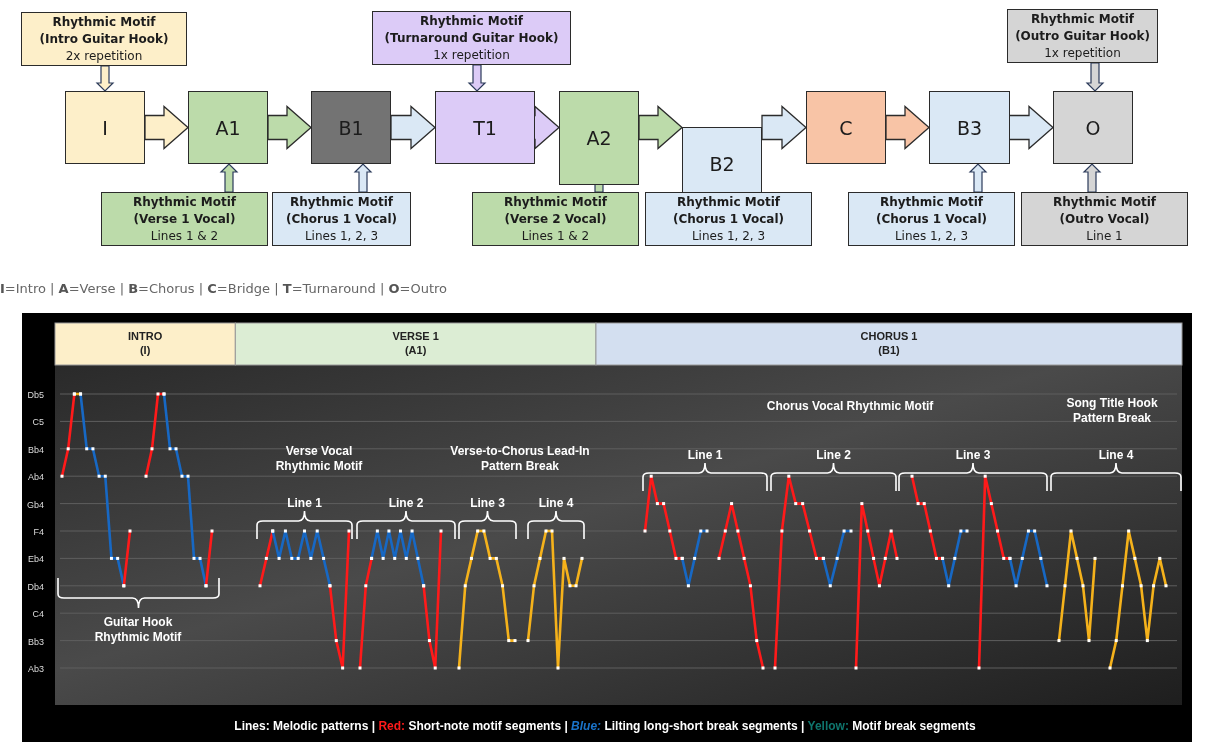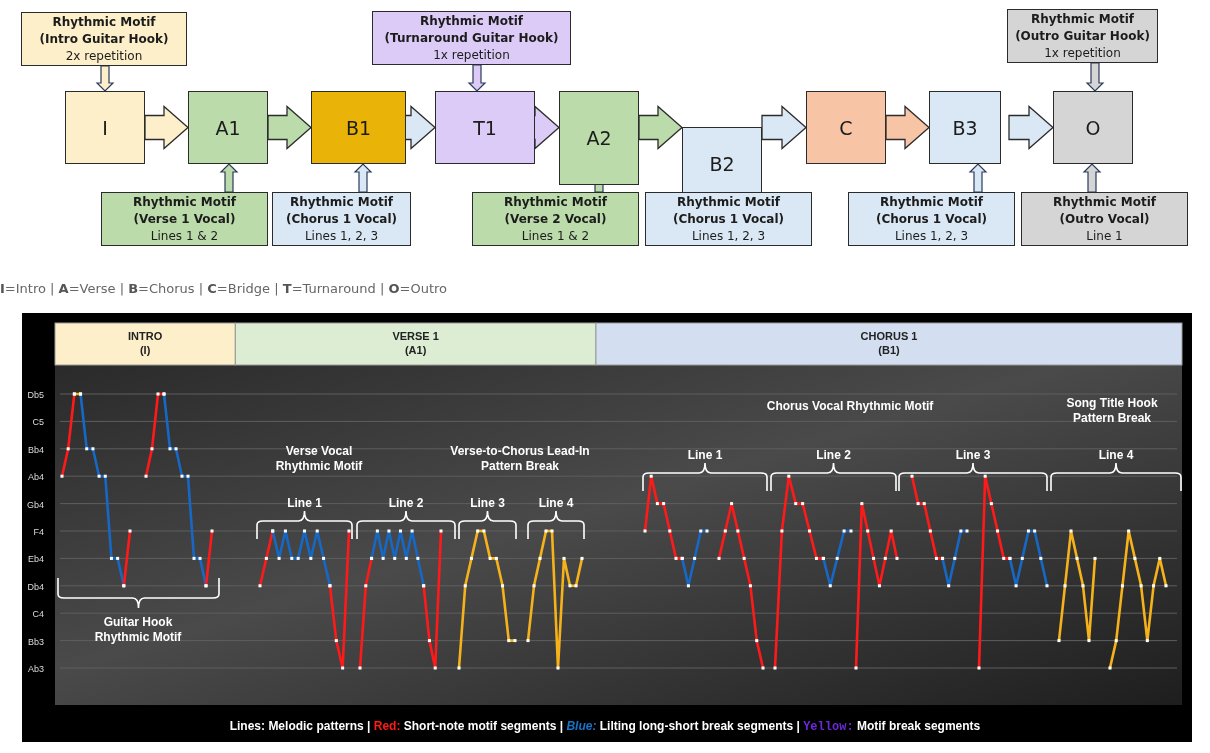--- a/index.html
+++ b/index.html
@@ -7,21 +7,21 @@
   .box{position:absolute;border:1.5px solid #2b2b2b;box-sizing:border-box;display:flex;flex-direction:column;align-items:center;justify-content:center;text-align:center;color:#1c1c1c;}
   .motif{font-size:12px;line-height:17px;}
   .motif .t{font-weight:bold;}
   .sect{font-size:19px;}
   #flowsvg{position:absolute;left:0;top:0;}
   .abbr{position:absolute;left:0;width:1210px;top:281px;font-size:13px;color:#666;}
   .abbr b{color:#555;}
   #panel{position:absolute;left:22px;top:313px;width:1170px;height:429px;background:#000;}
   #chart{position:absolute;left:0;top:0;}
   .legend{position:absolute;left:0;top:719px;width:1210px;text-align:center;font-size:12px;font-weight:bold;color:#fff;font-family:"Liberation Sans","DejaVu Sans",sans-serif;}
-  .legend .red{color:#ff1a1a;} .legend .blue{color:#1a73c9;font-style:italic;} .legend .yellow{color:#6d28d9;font-family:Liberation Mono, monospace;}
+  .legend .red{color:#ff1a1a;} .legend .blue{color:#1a73c9;font-style:italic;} .legend .yellow{color:#0f766e;}
 </style>
 </head>
 <body>
 
 <svg id="flowsvg" width="1210" height="270">
     <path d="M145,115.5 L164,115.5 L164,106.5 L188,127.5 L164,148.5 L164,139.5 L145,139.5 Z" fill="#fdefc9" stroke="#2b2b2b" stroke-width="1.3"></path>
     <path d="M268,115.5 L287,115.5 L287,106.5 L311,127.5 L287,148.5 L287,139.5 L268,139.5 Z" fill="#bcdbaa" stroke="#2b2b2b" stroke-width="1.3"></path>
     <path d="M391,115.5 L411,115.5 L411,106.5 L435,127.5 L411,148.5 L411,139.5 L391,139.5 Z" fill="#dae8f5" stroke="#2b2b2b" stroke-width="1.3"></path>
     <path d="M515,115.5 L535,115.5 L535,106.5 L559,127.5 L535,148.5 L535,139.5 L515,139.5 Z" fill="#dccbf7" stroke="#2b2b2b" stroke-width="1.3"></path>
     <path d="M639,115.5 L658,115.5 L658,106.5 L682,127.5 L658,148.5 L658,139.5 L639,139.5 Z" fill="#bcdbaa" stroke="#2b2b2b" stroke-width="1.3"></path>
@@ -39,36 +39,36 @@
     <path d="M1088,192 L1096,192 L1096,172 L1100,172 L1092,164 L1084,172 L1088,172 Z" fill="#d5d5d5" stroke="#2b3a5a" stroke-width="1.2"></path>
   </svg>
 
 <div id="flow-boxes">
     <div class="box sect" style="left: 65px; top: 91px; width: 80px; height: 73px; background: rgb(253, 239, 201);">
       <span>I</span>
     </div>
     <div class="box sect" style="left: 188px; top: 91px; width: 80px; height: 73px; background: rgb(188, 219, 170);">
       <span>A1</span>
     </div>
-    <div class="box sect" style="left: 311px; top: 91px; width: 95px; height: 73px; background: #eab308;">
+    <div class="box sect" style="left: 311px; top: 91px; width: 80px; height: 73px; background: #737373;">
       <span>B1</span>
     </div>
     <div class="box sect" style="left: 435px; top: 91px; width: 100px; height: 73px; background: rgb(220, 203, 247);">
       <span>T1</span>
     </div>
     <div class="box sect" style="left: 559px; top: 91px; width: 80px; height: 94px; background: rgb(188, 219, 170);">
       <span>A2</span>
     </div>
     <div class="box sect" style="left: 682px; top: 91px; width: 80px; height: 73px; background: rgb(218, 232, 245); margin-top: 36px;">
       <span>B2</span>
     </div>
     <div class="box sect" style="left: 806px; top: 91px; width: 80px; height: 73px; background: rgb(248, 196, 166);">
       <span>C</span>
     </div>
-    <div class="box sect" style="left: 929px; top: 91px; width: 72px; height: 73px; background: rgb(218, 232, 245);">
+    <div class="box sect" style="left: 929px; top: 91px; width: 81px; height: 73px; background: rgb(218, 232, 245);">
       <span>B3</span>
     </div>
     <div class="box sect" style="left: 1053px; top: 91px; width: 80px; height: 73px; background: rgb(213, 213, 213);">
       <span>O</span>
     </div>
     <div class="box motif" style="left: 21px; top: 12px; width: 166px; height: 54px; background: rgb(253, 239, 201);">
       <div class="t">Rhythmic Motif</div>
       <div class="t">(Intro Guitar Hook)</div>
       <div>2x repetition</div>
     </div>

